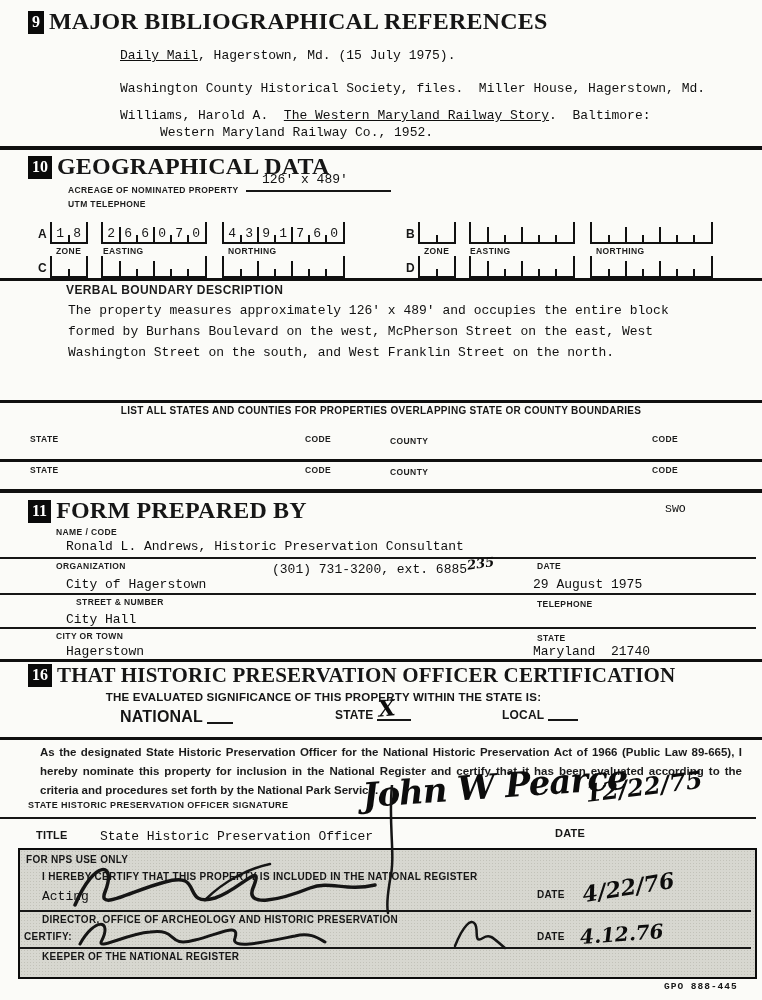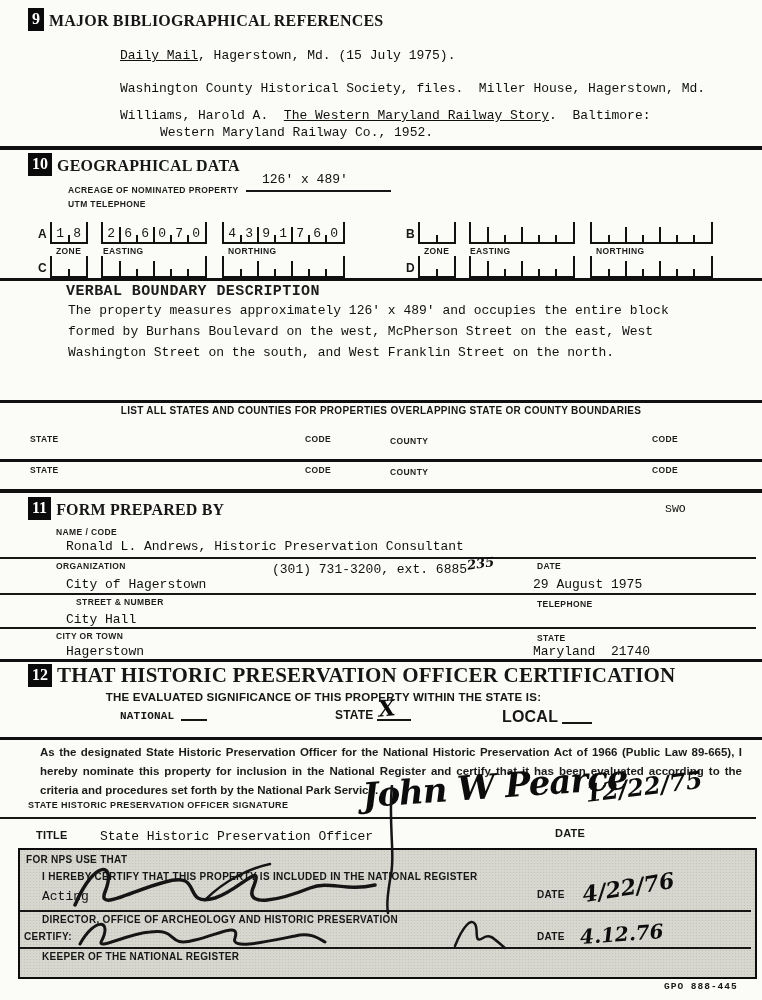--- a/index.html
+++ b/index.html
@@ -1,19 +1,19 @@
 <!DOCTYPE html>
 <html><head>
 <meta charset="utf-8">
 <style>
   html,body{margin:0;padding:0;background:#e8e8e6;}
   .page{position:relative;width:762px;height:1000px;margin:0 auto;background:#fbfbf8;
         font-family:"Liberation Sans",sans-serif;color:#161616;overflow:hidden;}
   .abs{position:absolute;}
-  .hdr{font-family:"Liberation Serif",serif;font-weight:700;font-size:16px;letter-spacing:.2px;white-space:nowrap;}
+  .hdr{font-family:"Liberation Serif",serif;font-weight:700;font-size:24px;letter-spacing:.2px;white-space:nowrap;}
   .hdr12{font-size:21px;}
   .badge{display:inline-block;background:#0a0a0a;color:#fff;font-family:"Liberation Serif",serif;
          font-weight:700;font-size:16px;line-height:20px;padding:1px 4px 2px;margin-right:5px;vertical-align:2px;}
   .lbl{font-size:8.5px;font-weight:700;letter-spacing:.4px;white-space:nowrap;color:#1c1c1c;}
   .lbl-md{font-size:10px;font-weight:700;letter-spacing:.3px;white-space:nowrap;}
   .lbl-lg{font-size:11.5px;font-weight:700;letter-spacing:.2px;white-space:nowrap;}
   .typed{font-family:"Liberation Mono","DejaVu Sans Mono",monospace;font-size:13px;white-space:pre;color:#101010;}
   .typed .u{text-decoration:underline;}
   .rule{position:absolute;left:0;width:762px;background:#101010;}
   .fline{position:absolute;background:#161616;height:2px;}
@@ -161,21 +161,21 @@
         <span class="cell"></span>
         <span class="cell t"></span>
         <span class="cell"></span>
         <span class="cell t"></span>
         <span class="cell"></span>
         <span class="cell"></span>
       </span>
   </div>
 
   <div class="rule" style="top:278px;height:3px;"></div>
-  <div class="abs lbl" style="left:66px;top:283px;font-size:15px;font-family:Liberation Mono, monospace;">VERBAL BOUNDARY DESCRIPTION</div>
+  <div class="abs lbl" style="left:66px;top:283px;font-size:12px;">VERBAL BOUNDARY DESCRIPTION</div>
   <div class="abs typed" style="left:68px;top:300px;width:625px;white-space:normal;line-height:21px;">The property measures approximately 126' x 489' and occupies the entire block formed by Burhans Boulevard on the west, McPherson Street on the east, West Washington Street on the south, and West Franklin Street on the north.</div>
 
   <div class="rule" style="top:400px;height:2.5px;"></div>
   <div class="abs lbl-md" style="left:0;top:405px;width:762px;text-align:center;">LIST ALL STATES AND COUNTIES FOR PROPERTIES OVERLAPPING STATE OR COUNTY BOUNDARIES</div>
   <div class="abs lbl" style="left:30px;top:434px;">STATE</div>
   <div class="abs lbl" style="left:305px;top:434px;">CODE</div>
   <div class="abs lbl" style="left:390px;top:436px;">COUNTY</div>
   <div class="abs lbl" style="left:652px;top:434px;">CODE</div>
   <div class="rule" style="top:459px;height:2.5px;"></div>
   <div class="abs lbl" style="left:30px;top:465px;">STATE</div>
@@ -206,47 +206,47 @@
   <div class="abs typed" style="left:66px;top:612px;">City Hall</div>
   <div class="fline" style="left:0;top:627px;width:756px;"></div>
 
   <div class="abs lbl" style="left:56px;top:631px;">CITY OR TOWN</div>
   <div class="abs lbl" style="left:537px;top:633px;">STATE</div>
   <div class="abs typed" style="left:66px;top:644px;">Hagerstown</div>
   <div class="abs typed" style="left:533px;top:644px;">Maryland  21740</div>
   <div class="rule" style="top:659px;height:3px;"></div>
 
   <div class="abs" style="left:28px;top:663px;">
-    <span class="badge">12</span><span class="hdr hdr12">THAT HISTORIC PRESERVATION OFFICER CERTIFICATION</span>
+    <span class="badge">16</span><span class="hdr hdr12">THAT HISTORIC PRESERVATION OFFICER CERTIFICATION</span>
   </div>
   <div class="abs lbl-lg" style="left:0;top:691px;width:647px;text-align:center;">THE EVALUATED SIGNIFICANCE OF THIS PROPERTY WITHIN THE STATE IS:</div>
 
-  <div class="abs lbl-lg" style="left:120px;top:708px;font-size:11px;font-family:Liberation Mono, monospace;"><span>NATIONAL</span> <span class="blank" style="width:26px;"></span></div>
+  <div class="abs lbl-lg" style="left:120px;top:708px;font-size:16px;"><span>NATIONAL</span> <span class="blank" style="width:26px;"></span></div>
   <div class="abs lbl-lg" style="left:335px;top:708px;font-size:12px;"><span>STATE</span> <span class="blank" style="width:34px;"></span></div>
   <div class="abs hw" style="left:378px;top:695px;font-size:22px;transform:rotate(-6deg);">X</div>
-  <div class="abs lbl-lg" style="left:502px;top:708px;font-size:16px;"><span>LOCAL</span> <span class="blank" style="width:30px;"></span></div>
+  <div class="abs lbl-lg" style="left:502px;top:708px;font-size:12px;"><span>LOCAL</span> <span class="blank" style="width:30px;"></span></div>
 
   <div class="rule" style="top:737px;height:2.5px;"></div>
   <div class="abs" style="left:40px;top:743px;width:702px;font-size:11.5px;font-weight:700;line-height:19px;text-align:justify;color:#1b1b1b;">As the designated State Historic Preservation Officer for the National Historic Preservation Act of 1966 (Public Law 89-665), I hereby nominate this property for inclusion in the National Register and certify that it has been evaluated according to the criteria and procedures set forth by the National Park Service.</div>
 
   <div class="abs hw" style="left:362px;top:766px;font-size:34px;transform:rotate(-4deg);letter-spacing:-1px;">John W Pearce</div>
   <div class="abs hw" style="left:585px;top:772px;font-size:24px;transform:rotate(-7deg);">12/22/75</div>
   <div class="abs lbl" style="left:28px;top:800px;font-size:9px;">STATE HISTORIC PRESERVATION OFFICER SIGNATURE</div>
   <div class="fline" style="left:0;top:817px;width:756px;"></div>
 
   <div class="abs lbl-lg" style="left:36px;top:829px;font-size:11px;">TITLE</div>
   <div class="abs typed" style="left:100px;top:829px;">State Historic Preservation Officer</div>
   <div class="abs lbl-lg" style="left:555px;top:827px;font-size:11px;">DATE</div>
 
   <svg class="abs" style="left:378px;top:785px;z-index:5;" width="30" height="130">
     <path class="scrib" d="M14,0 C10,40 18,70 12,95 C10,108 8,118 10,128" stroke-width="2.5"></path>
   </svg>
 
   <div class="npsbox">
-    <div class="abs lbl-md" style="left:6px;top:4px;">FOR NPS USE THAT</div>
+    <div class="abs lbl-md" style="left:6px;top:4px;">FOR NPS USE ONLY</div>
     <div class="abs lbl-md" style="left:22px;top:21px;">I HEREBY CERTIFY THAT THIS PROPERTY IS INCLUDED IN THE NATIONAL REGISTER</div>
     <div class="abs typed" style="left:22px;top:39px;">Acting</div>
     <svg class="abs" style="left:35px;top:0px;" width="340" height="62">
       <path class="scrib" d="M20,55 C40,8 62,12 50,42 C42,62 78,40 110,32 C150,20 125,58 160,48 C185,40 210,8 198,38 C190,58 225,50 255,38 C275,30 290,42 320,35" stroke-width="3.5"></path>
       <path class="scrib" d="M150,50 C170,30 195,18 215,14" stroke-width="2.5"></path>
     </svg>
     <div class="abs lbl-md" style="left:517px;top:39px;">DATE</div>
     <div class="abs hw" style="left:562px;top:24px;font-size:22px;transform:rotate(-9deg);">4/22/76</div>
     <div class="fline" style="left:0;top:60px;width:731px;height:2px;"></div>
     <div class="abs lbl-md" style="left:22px;top:64px;">DIRECTOR, OFFICE OF ARCHEOLOGY AND HISTORIC PRESERVATION</div>

